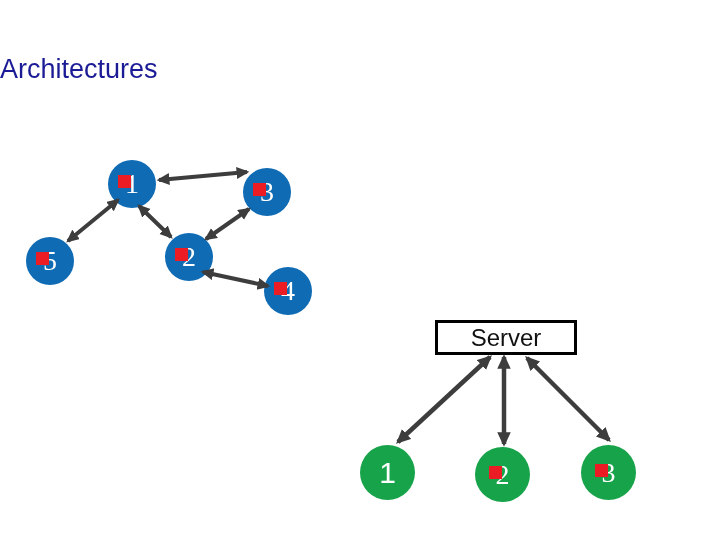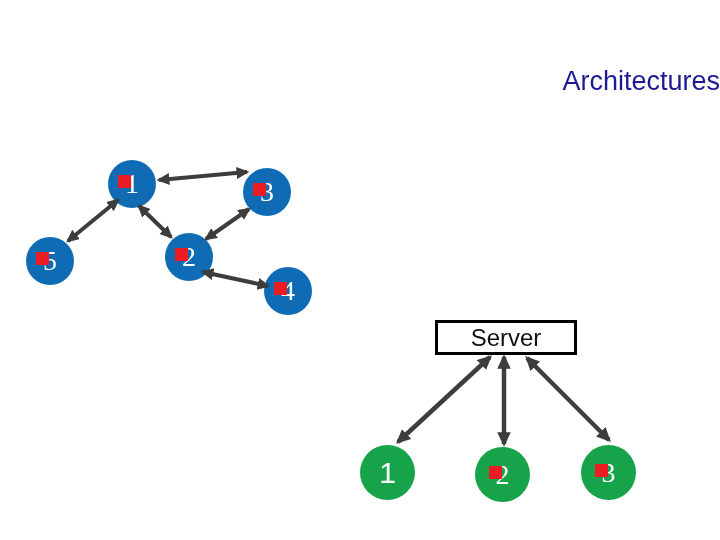--- a/index.html
+++ b/index.html
@@ -5,22 +5,22 @@
   html,body { margin:0; padding:0; }
   body {
     width:720px; height:540px; position:relative; overflow:hidden;
     background:#ffffff;
     font-family:"Liberation Sans", sans-serif;
   }
   .slide { position:absolute; inset:0; background:#ffffff; }
 
   
   .slide-title {
-    position:absolute; left:0; top:66px; width:720px;
-    text-align:right; font-size:27px; color:#1b1b96;
+    position:absolute; left:0; top:54px; width:720px;
+    text-align:left; font-size:27px; color:#1b1b96;
     font-family:"Liberation Sans", sans-serif;
   }
 
   
   .node { position:absolute; border-radius:50%; }
   .peer-node   { width:48px; height:48px; background:#0f6bb4; }
   .client-node { width:55px; height:55px; background:#17a34a; }
 
   #peer-n1 { left:108px; top:160px; }
   #peer-n2 { left:165px; top:233px; }

